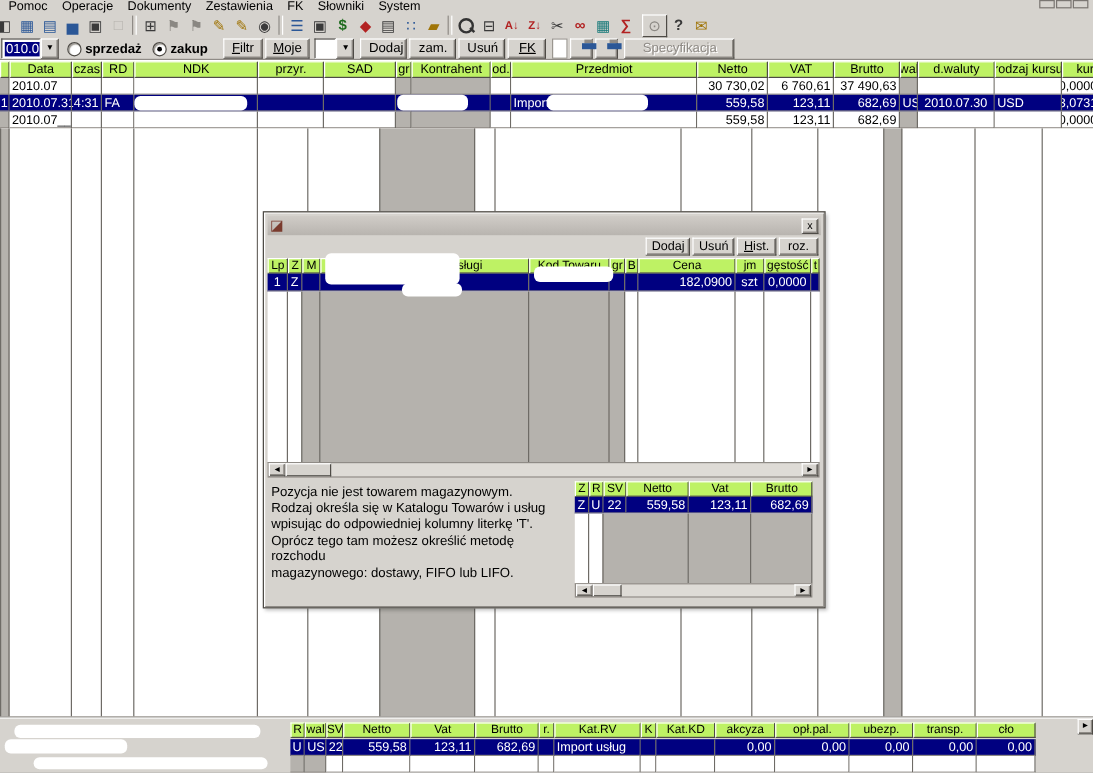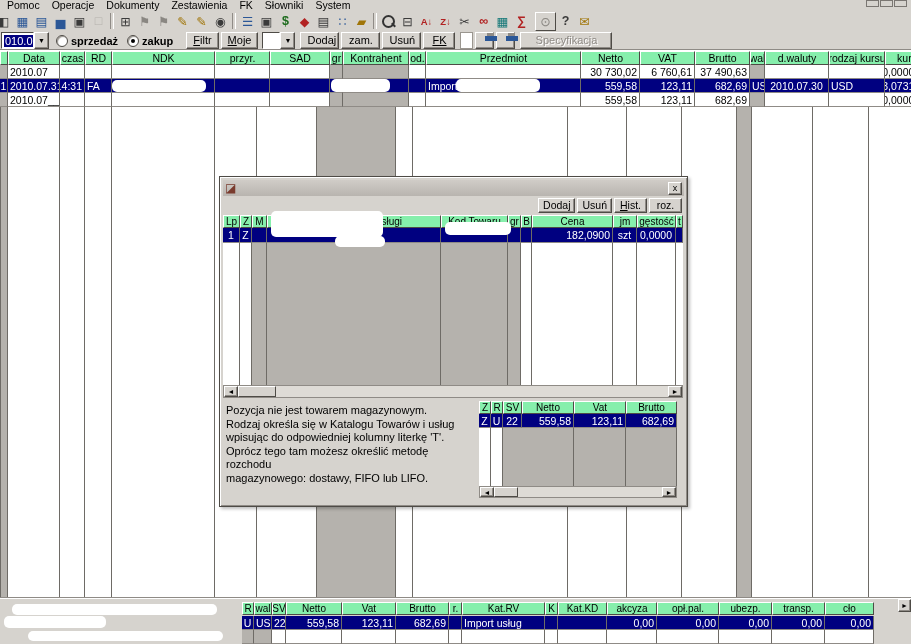--- a/index.html
+++ b/index.html
@@ -35,21 +35,21 @@
     box-shadow:inset 1px 1px 1px #9a968f;position:relative;flex:none;}
   .radio.on:after{content:"";position:absolute;left:3px;top:3px;width:4px;height:4px;border-radius:50%;background:#000;}
   .rlabel{margin-right:6px;font-weight:bold;}
   .groove{position:absolute;left:0;width:911px;height:2px;border-top:1px solid #8f8b86;border-bottom:1px solid #fff;box-sizing:border-box;}
   .page-corner{width:13px;height:17px;background:#fff;border:1px solid #9a968f;box-sizing:border-box;}
   .printer{position:relative;width:12px;height:9px;}
   .printer .pt{position:absolute;left:2px;top:0;width:7px;height:3px;background:#8f8b86;}
   .printer .pb{position:absolute;left:0;top:3px;width:12px;height:5px;background:#2b5797;}
   
   .hc,.mc{flex:none;box-sizing:border-box;overflow:hidden;white-space:nowrap;font-size:10.5px;}
-  .hc{height:14px;background:#86efac;border:1px solid;border-color:#fff #4e4b46 #4e4b46 #fff;
+  .hc{height:14px;background:#bef264;border:1px solid;border-color:#fff #4e4b46 #4e4b46 #fff;
     display:flex;align-items:center;justify-content:center;}
   .mrow{position:absolute;left:0;display:flex;}
   .mc{height:14px;background:#fff;border-right:1px solid #6e6b66;border-bottom:1px solid #8f8b86;
     display:flex;align-items:center;padding:0 2px;}
   .ar{justify-content:flex-end;} .ac{justify-content:center;}
   .sh{background:#b5b2ad;}
   .sel .mc{background:#000080;color:#fff;}
   .c0{width:8px}.c1{width:52px}.c2{width:25px}.c3{width:27px}.c4{width:103px}.c5{width:55px}
   .c6{width:60px}.c7{width:13px}.c8{width:66px}.c9{width:17px}.c10{width:155px}.c11{width:59px}
   .c12{width:55px}.c13{width:55px}.c14{width:15px}.c15{width:64px}.c16{width:56px}.c17{width:44px}
@@ -76,21 +76,21 @@
   .sthumb{width:38px;height:100%;background:#d6d3ce;border:1px solid;border-color:#fff #4e4b46 #4e4b46 #fff;box-sizing:border-box;flex:none;}
   .dinfo{position:absolute;left:6px;top:227px;width:250px;white-space:pre-line;font-size:11px;line-height:13.5px;}
   .shdr{position:absolute;left:259px;top:224px;display:flex;}
   .srow{position:absolute;left:259px;top:237px;display:flex;}
   .sbody{position:absolute;left:259px;top:251px;width:198px;height:58px;background:#fff;border-bottom:1px solid #6e6b66;}
   .s0{width:12px}.s1{width:12px}.s2{width:19px}.s3{width:52px}.s4{width:52px}.s5{width:51px}
   
   .fhdr{left:242px;top:602px;display:flex;}
   .frow{left:242px;display:flex;}
   .f0{width:12px}.f1{width:18px}.f2{width:14px}.f3{width:56px}.f4{width:54px}.f5{width:53px}
-  .f6{width:13px}.f7{width:83px}.f8{width:13px}.f9{width:49px}.f10{width:50px}.f11{width:62px}
+  .f6{width:13px}.f7{width:72px}.f8{width:13px}.f9{width:49px}.f10{width:50px}.f11{width:62px}
   .f12{width:53px}.f13{width:53px}.f14{width:49px}
   .blob{position:absolute;background:#fff;border-radius:5px;}
 </style>
 </head>
 <body>
 
 <div id="screen">
 
   <div class="abs menu">
     <span>Pomoc</span>

